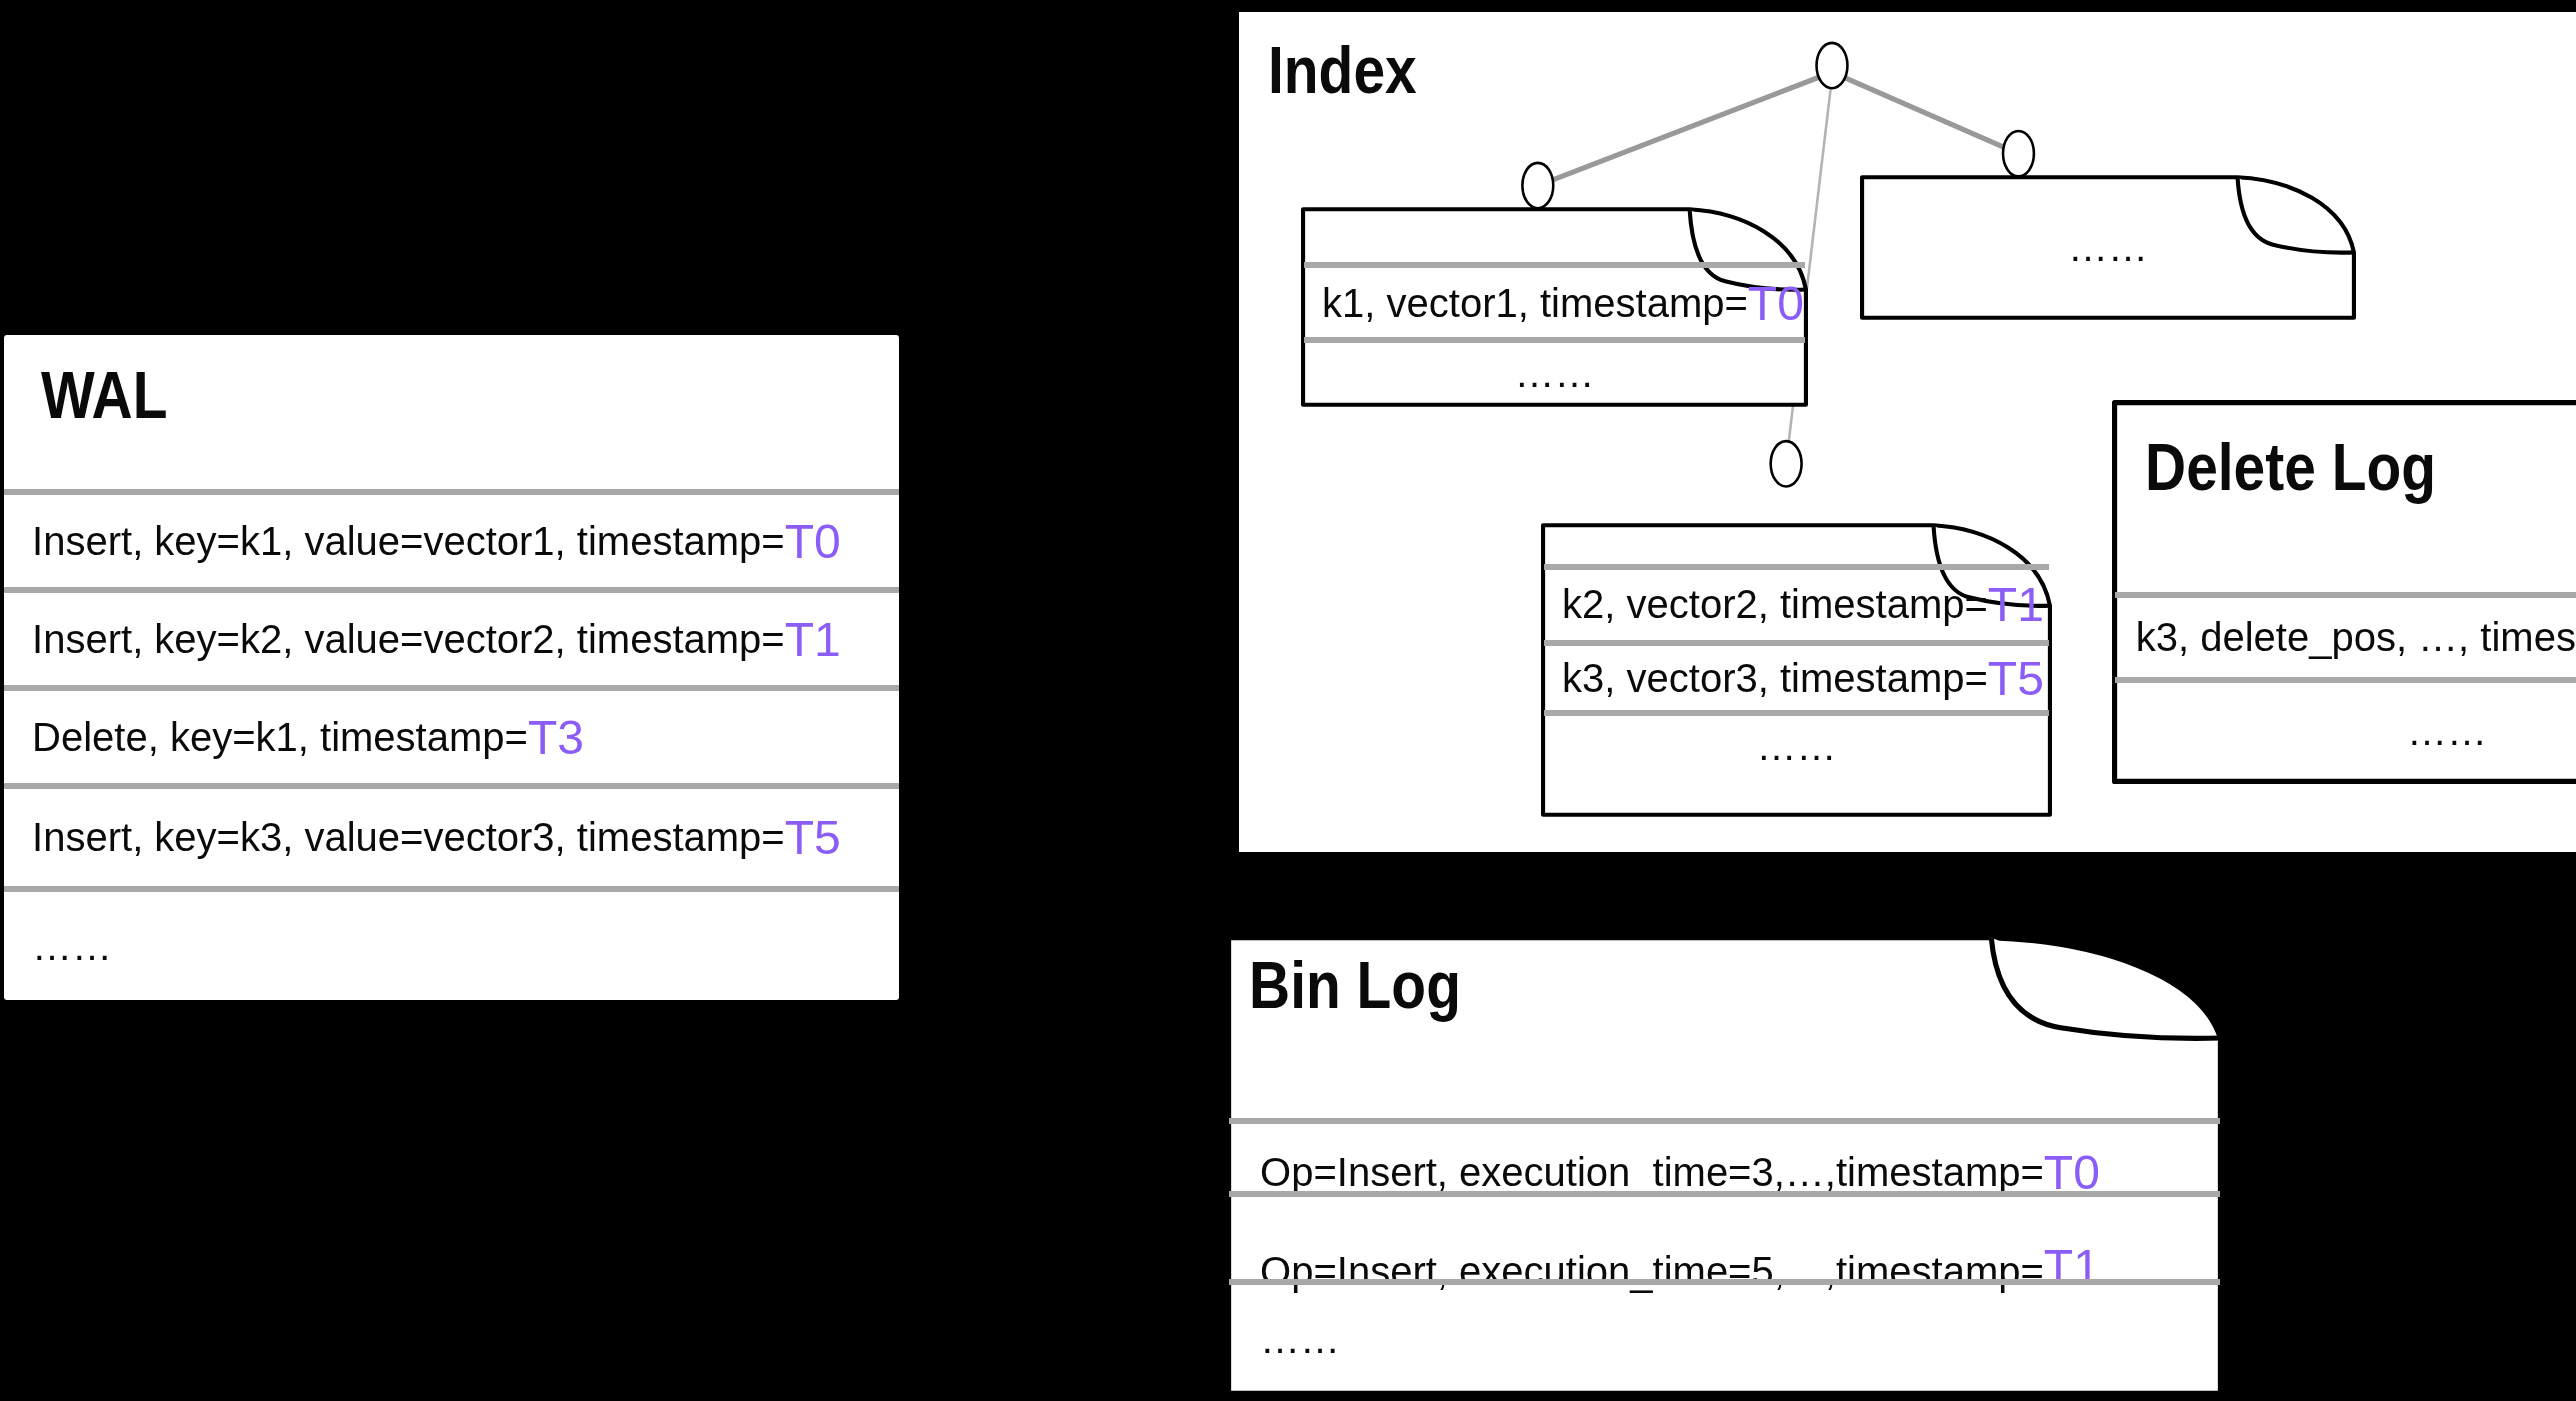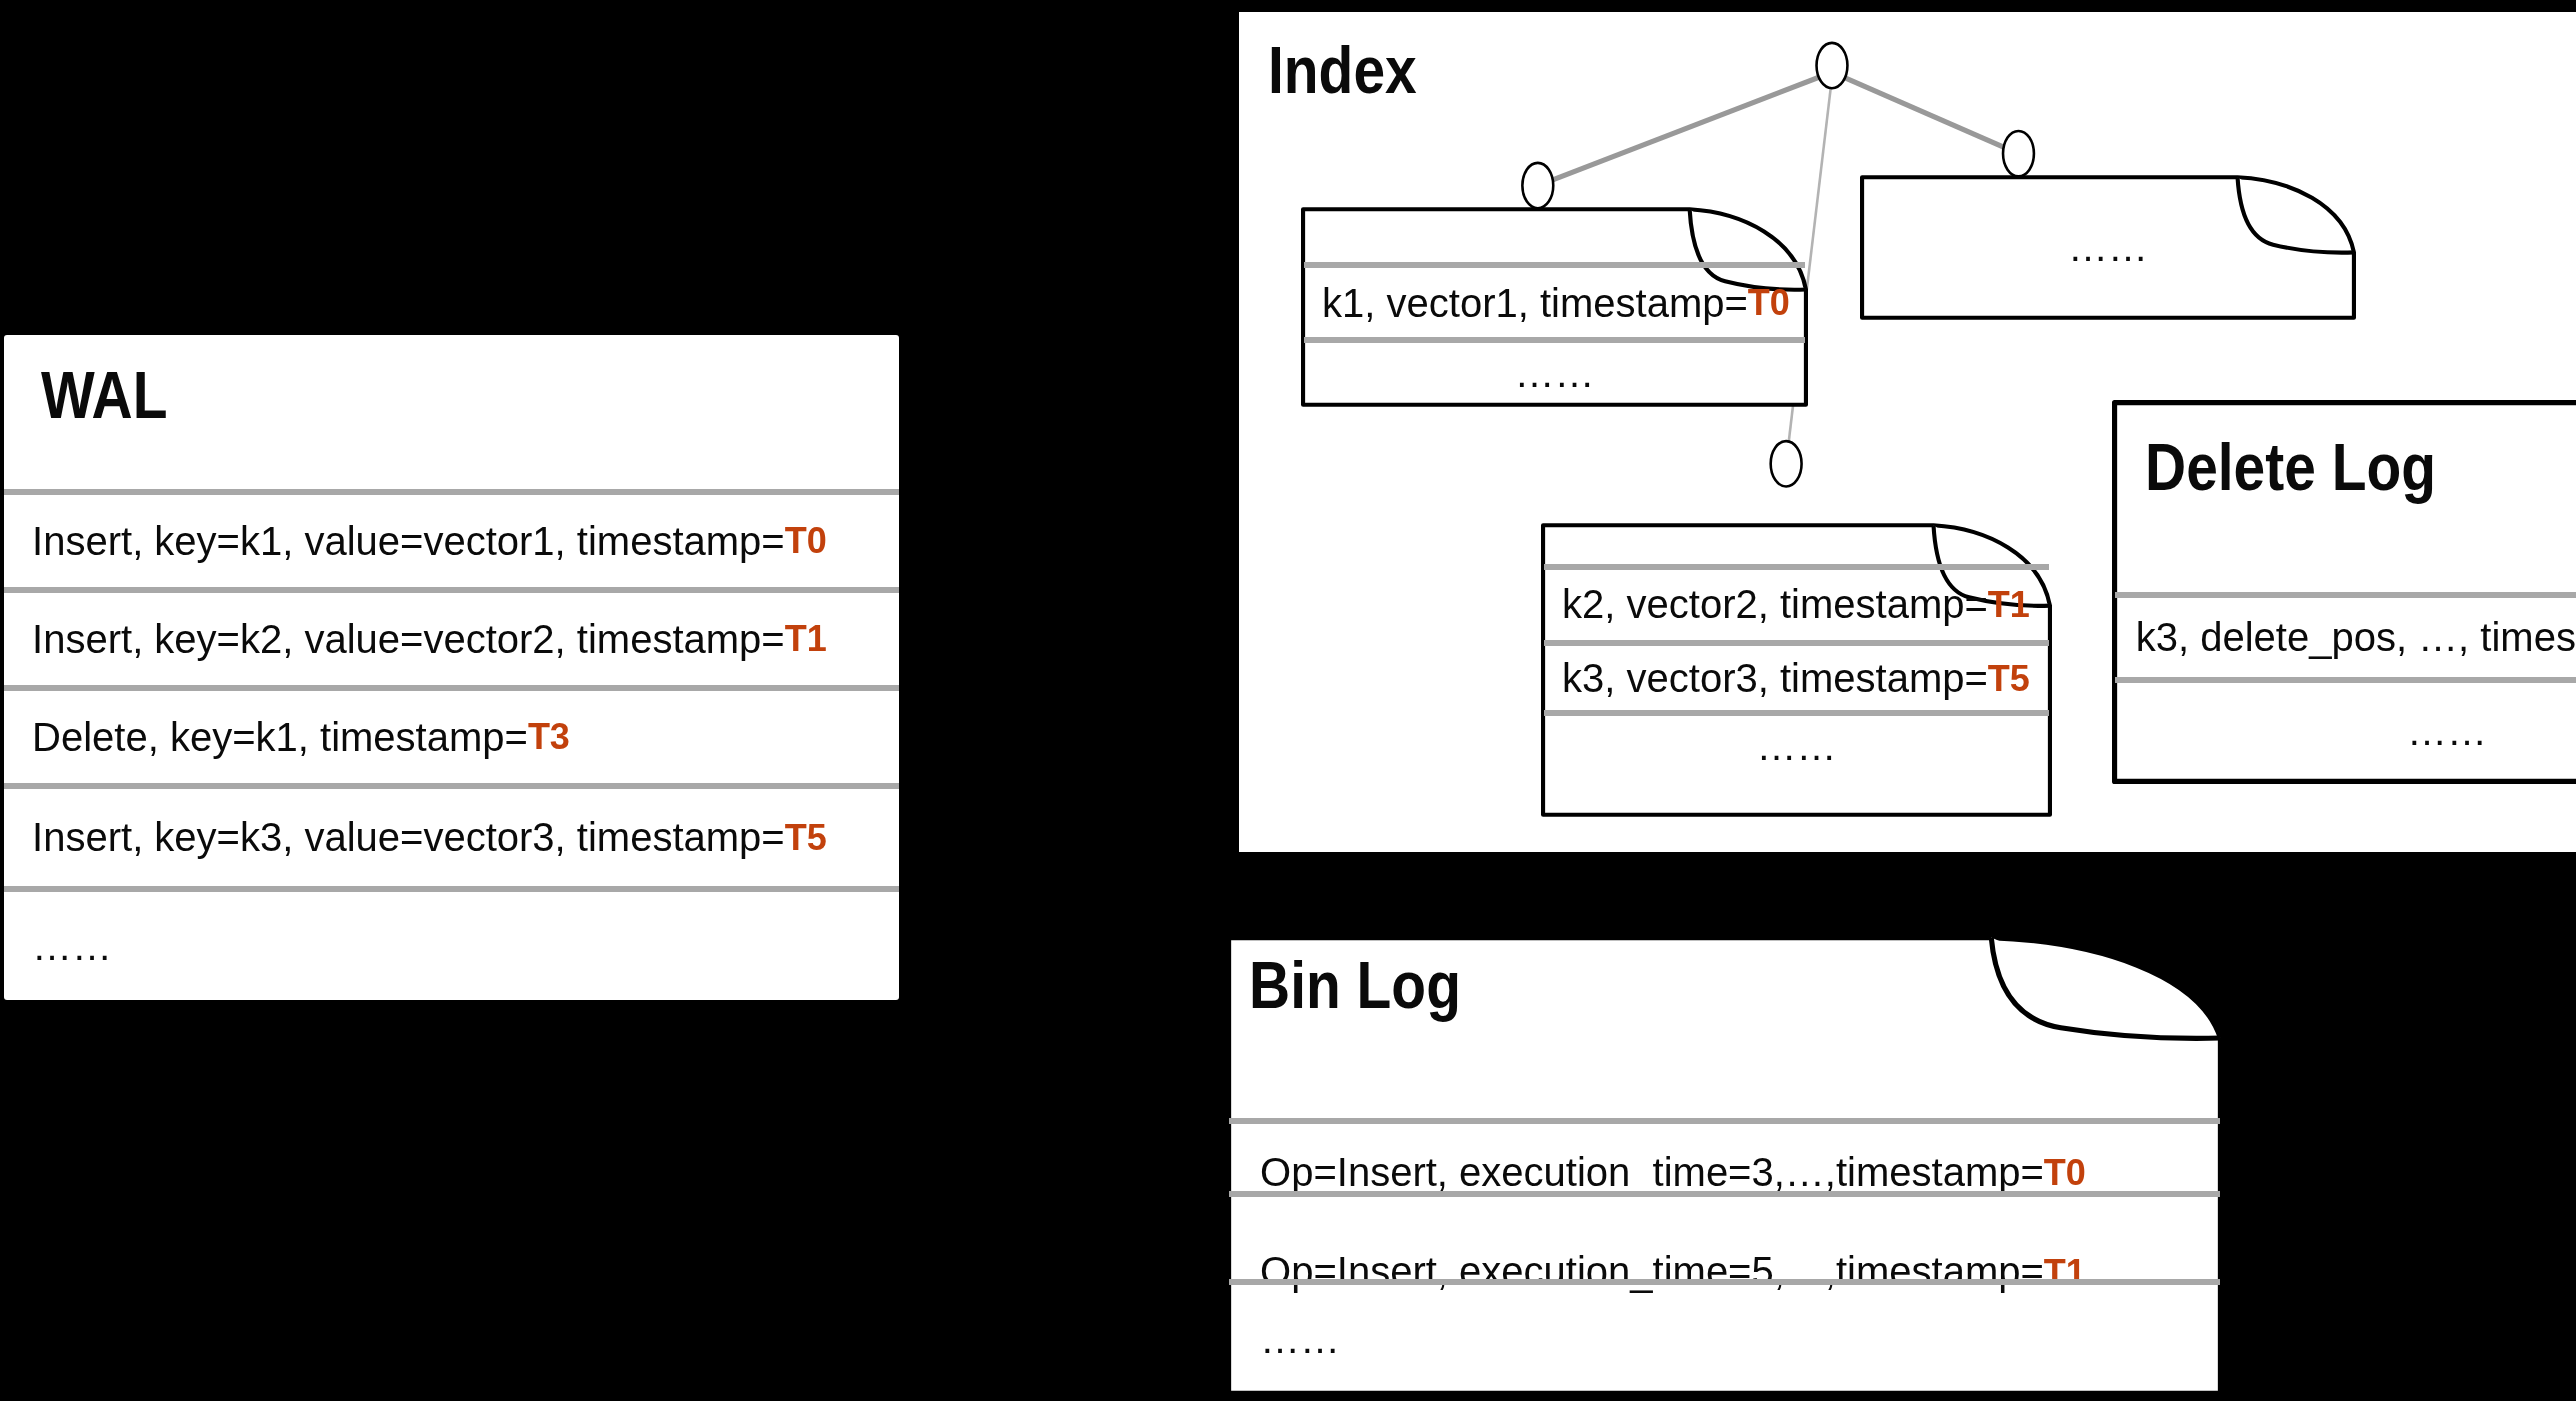--- a/index.html
+++ b/index.html
@@ -11,21 +11,21 @@
   
   .wal{left:4.1px;top:335px;width:895px;height:665px;border-radius:3px;display:flex;flex-direction:column;}
   .wal-header{height:154px;box-sizing:border-box;padding:23px 0 0 37px;}
   .wal-row{box-sizing:border-box;border-top:6.2px solid #A8A8A8;display:flex;align-items:center;padding-left:28px;white-space:nowrap;}
   .h190{height:98px;} .h200{height:103px;} .grow{flex:1;}
   
   .shape-title{display:inline-block;font-size:67px;font-weight:bold;line-height:1.1;white-space:nowrap;
     transform:scaleX(0.85);transform-origin:0 0;}
   
   .rtext{font-size:40px;white-space:nowrap;}
-  .ts{color:#c2410c;font-weight:bold;font-size:36px;white-space:nowrap;}
+  .ts{color:#8b5cf6;font-weight:normal;font-size:48px;white-space:nowrap;}
   
   .index-panel{left:1234px;top:7.2px;width:1572px;height:850px;box-sizing:border-box;border:5.2px solid #000;}
   .index-title{position:absolute;left:29px;top:20.6px;}
   
   .tree-svg{position:absolute;left:0;top:0;width:2817px;height:1402px;z-index:1;}
   .tree-svg ellipse{fill:#fff;stroke:#000;stroke-width:5px;}
   
   .doc{position:absolute;z-index:2;}
   .doc-shape{position:absolute;left:0;top:0;width:100%;height:100%;}
   .doc-shape .body{fill:#fff;stroke:#000;stroke-width:8;stroke-linejoin:round;}

